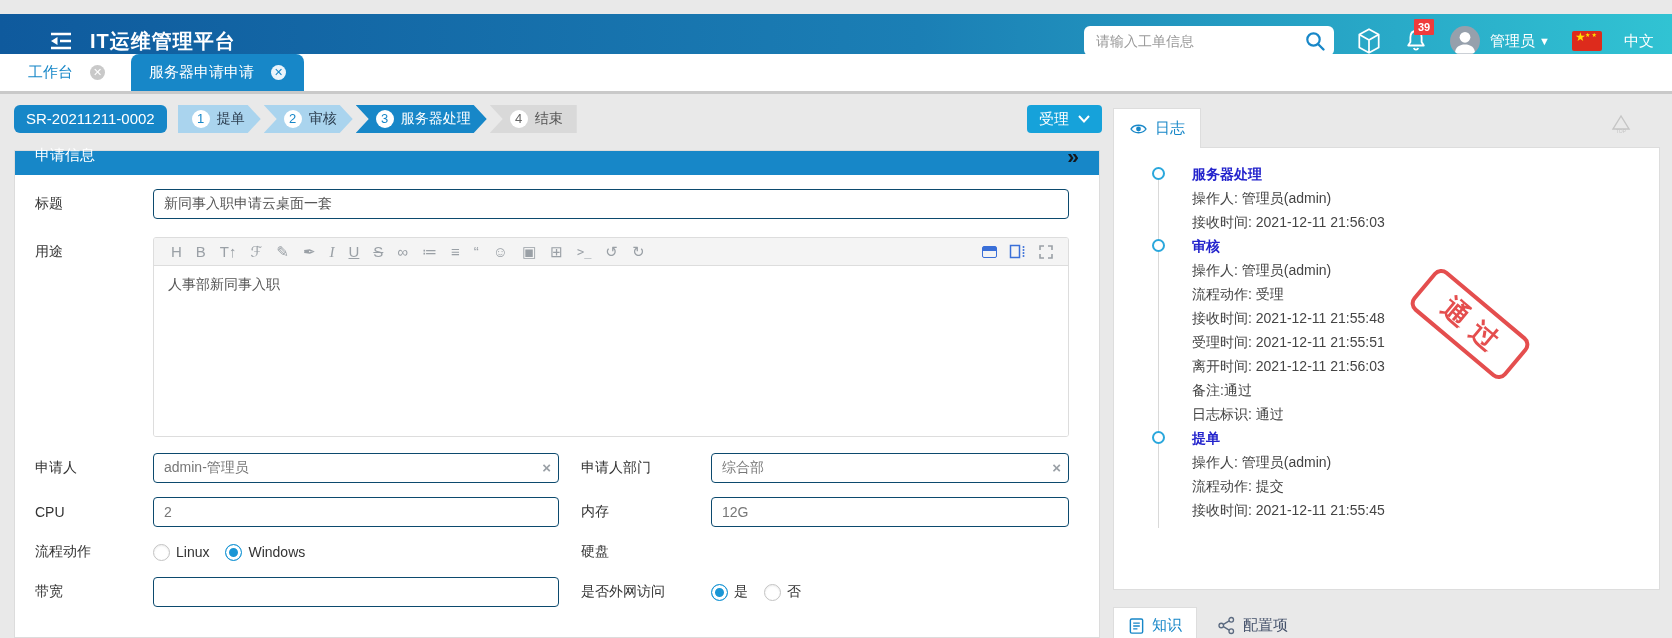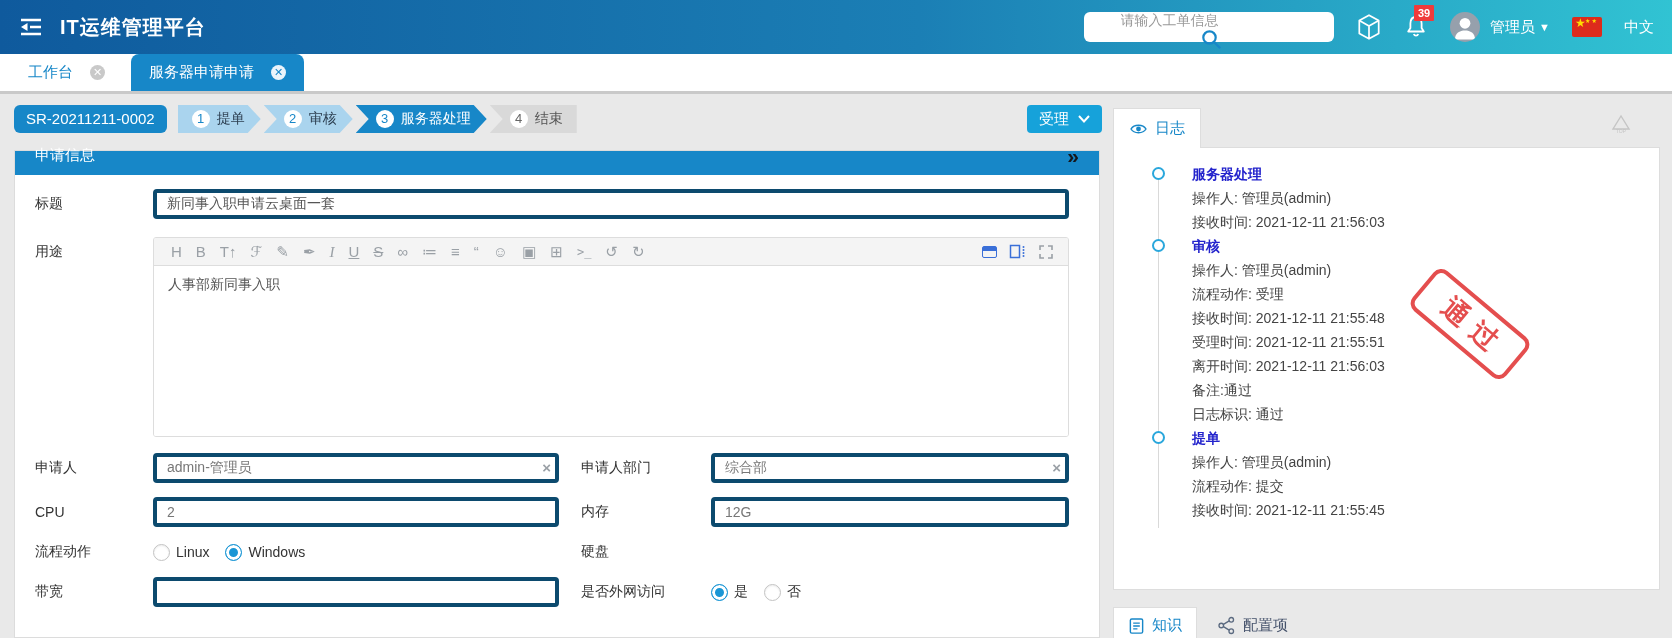--- a/index.html
+++ b/index.html
@@ -3,28 +3,28 @@
 <meta charset="utf-8">
 <style>
   * { box-sizing: border-box; margin:0; padding:0; }
   html,body { width:1672px; height:638px; overflow:hidden; }
   body {
     font-family:"Liberation Sans","DejaVu Sans",sans-serif;
     background:#e9e9e9; position:relative; font-size:14px; color:#333;
   }
   
   .app-header{
-    position:absolute; left:0; top:0; width:1672px; height:54px;
+    position:absolute; left:0; top:14px; width:1672px; height:54px;
     background:linear-gradient(90deg,#0f5a9d 0%,#1b7fb5 55%,#31c3d3 100%);
-    display:flex; align-items:center; color:#fff;
+    display:flex; align-items:center; color:#fff;padding-left:30px;
   }
   .menu-toggle{ margin-left:18px; cursor:pointer; display:flex; }
   .app-title{ margin-left:16px; font-size:20px; font-weight:bold; letter-spacing:1px; }
   .header-right{ position:absolute; right:18px; top:0; height:54px; display:flex; align-items:center; gap:22px; }
-  .search-box{ width:250px; height:30px; background:#fff; border-radius:6px; display:flex; align-items:center; padding:0 8px 0 12px;flex-direction:column; }
+  .search-box{ width:250px; height:30px; background:#fff; border-radius:6px; display:flex; align-items:center; padding:0 8px 0 12px; }
   .search-box input{ border:none; outline:none; flex:1; font-size:14px; color:#333; background:transparent; }
   .search-box input::placeholder{ color:#999; }
   .bell-wrap{ position:relative; display:flex; }
   .badge{ position:absolute; top:-9px; left:10px; background:#f03b3b; color:#fff; font-size:11px;
     min-width:20px; height:16px; line-height:16px; border-radius:1px; text-align:center; padding:0 3px; font-weight:bold;}
   .avatar{ width:30px; height:30px; border-radius:50%; background:#96a0ac; display:flex; align-items:center; justify-content:center; overflow:hidden;}
   .user-name{ display:flex; align-items:center; gap:4px; font-size:15px; cursor:pointer; margin-left:-12px;}
   .user-caret{ font-size:11px; }
   .flag{ position:relative; width:30px; height:20px; background:#dd2b1c; border-radius:2px; }
   .flag .star-big{ position:absolute; left:3px; top:-1px; color:#ffde00; font-size:12px; }
@@ -60,21 +60,21 @@
     border:1px solid #dcdcdc; }
   .panel-header{ height:24px; background:#1787c8; color:#fff; display:flex; align-items:center;
     padding:0 20px 16px 20px; font-size:15px; }
   .collapse{ margin-left:auto; color:#16171a; font-size:21px; font-weight:bold; cursor:pointer; line-height:1;}
   .form-body{ padding:14px 30px 0 20px; }
   .frow{ display:flex; align-items:center; }
   .frow.top{ align-items:flex-start; }
   .flabel{ width:118px; flex:none; color:#333; padding-top:0; }
   .frow.top .flabel{ padding-top:6px;font-family:Liberation Mono, monospace; }
   .flabel2{ width:152px; flex:none; padding-left:22px; color:#333; }
-  input.fld{ height:30px; border:4px solid #0c4a6e; border-radius:4px; padding:0 10px; font-size:14px;
+  input.fld{ height:30px; border:1px solid #0c4a6e; border-radius:4px; padding:0 10px; font-size:14px;
     color:#777; outline:none; width:100%; font-family:inherit;}
   .fwide{ flex:1; }
   .fcol1{ width:406px; flex:none; position:relative; }
   .fcol2{ flex:1; position:relative; }
   .clear-x{ position:absolute; right:8px; top:6px; color:#9aa0a6; font-weight:bold; font-size:15px; cursor:pointer; line-height:18px;}
   .mb18{ margin-bottom:18px; } .mb16{ margin-bottom:16px; } .mb14{ margin-bottom:14px; }
   
   .editor{ flex:1; border:1px solid #ddd; border-radius:3px; overflow:hidden; }
   .ed-toolbar{ height:28px; background:#f4f4f4; border-bottom:1px solid #ddd; display:flex; align-items:center;
     padding:0 10px; gap:0; }

